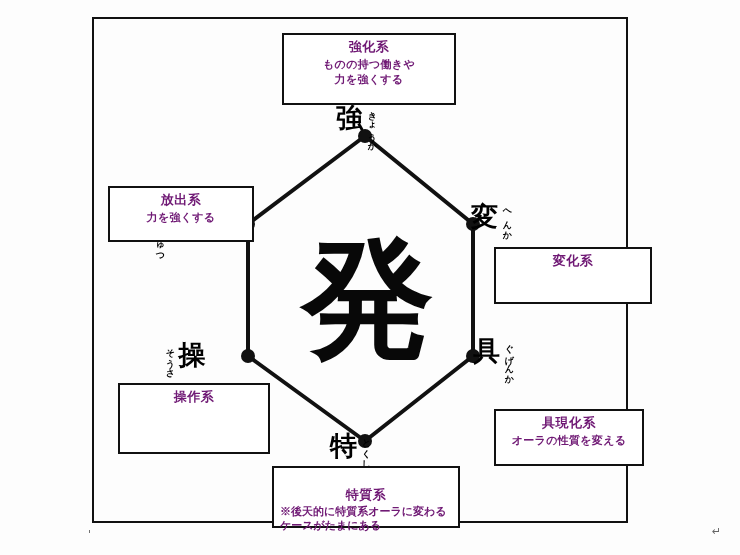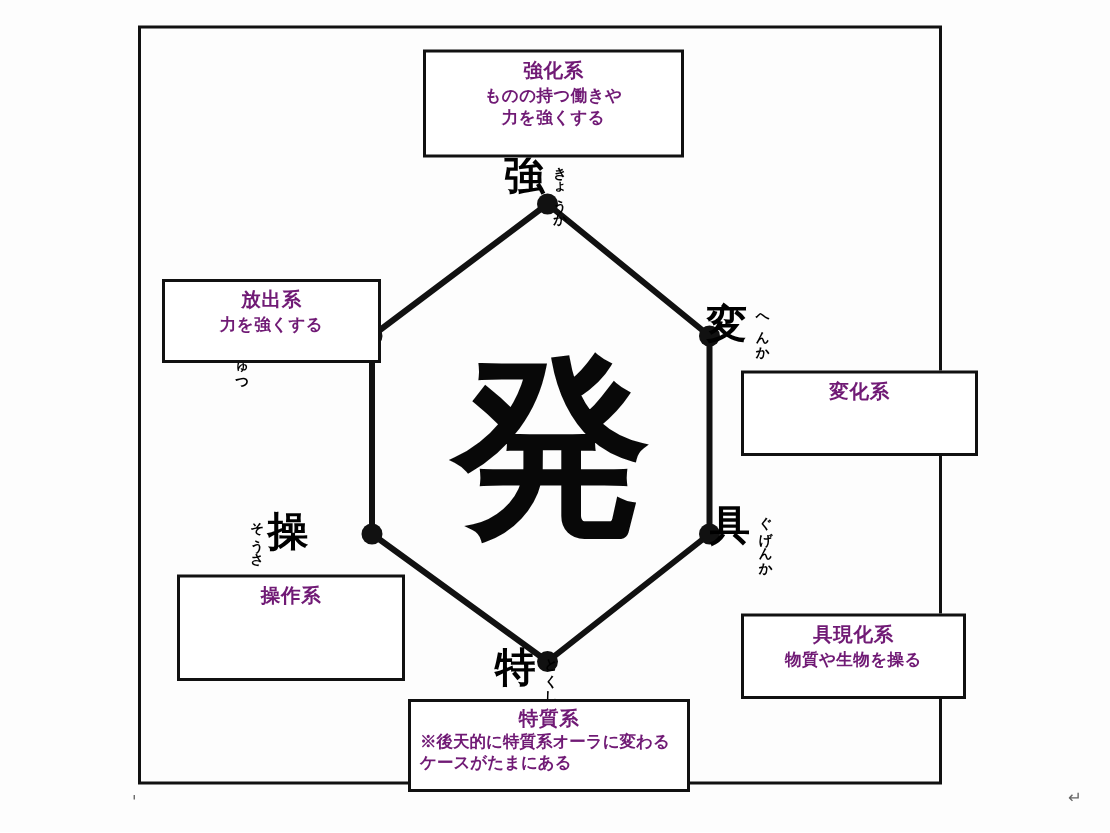--- a/index.html
+++ b/index.html
@@ -73,21 +73,21 @@
     text-align: left;
     letter-spacing: 0px;
     line-height: 1.25;
   }
 
   #box-kyoka   { left: 282px; top: 33px;  width: 174px; height: 72px; }
   #box-hoshutsu{ left: 108px; top: 142px; width: 146px; height: 56px; margin-top: 44px; }
   #box-henka   { left: 494px; top: 247px; width: 158px; height: 57px; text-align: center; }
   #box-gugenka { left: 494px; top: 385px; width: 150px; height: 57px; margin-top: 24px; }
   #box-sosa    { left: 118px; top: 383px; width: 152px; height: 71px; }
-  #box-tokushitsu { left: 272px; top: 466px; width: 188px; height: 62px; padding: 3px 6px; }
+  #box-tokushitsu { left: 272px; top: 466px; width: 188px; height: 62px; padding: 19px 6px; }
 
   
   .vertex {
     position: absolute;
     display: flex;
     align-items: center;
     color: #000;
     white-space: nowrap;
   }
   .vertex .kanji {
@@ -206,21 +206,21 @@
     <div class="title">放出系</div>
     <div class="desc">力を強くする</div>
   </div>
 
   <div class="box" id="box-henka">
     <div class="title">変化系</div>
   </div>
 
   <div class="box" id="box-gugenka">
     <div class="title">具現化系</div>
-    <div class="desc">物質や生物を操る</div>
+    <div class="desc">オーラの性質を変える</div>
   </div>
 
   <div class="box" id="box-sosa">
     <div class="title">操作系</div>
   </div>
 
   <div class="box" id="box-tokushitsu">
     <div class="title">特質系</div>
     <div class="note">※後天的に特質系オーラに変わるケースがたまにある</div>
   </div>

